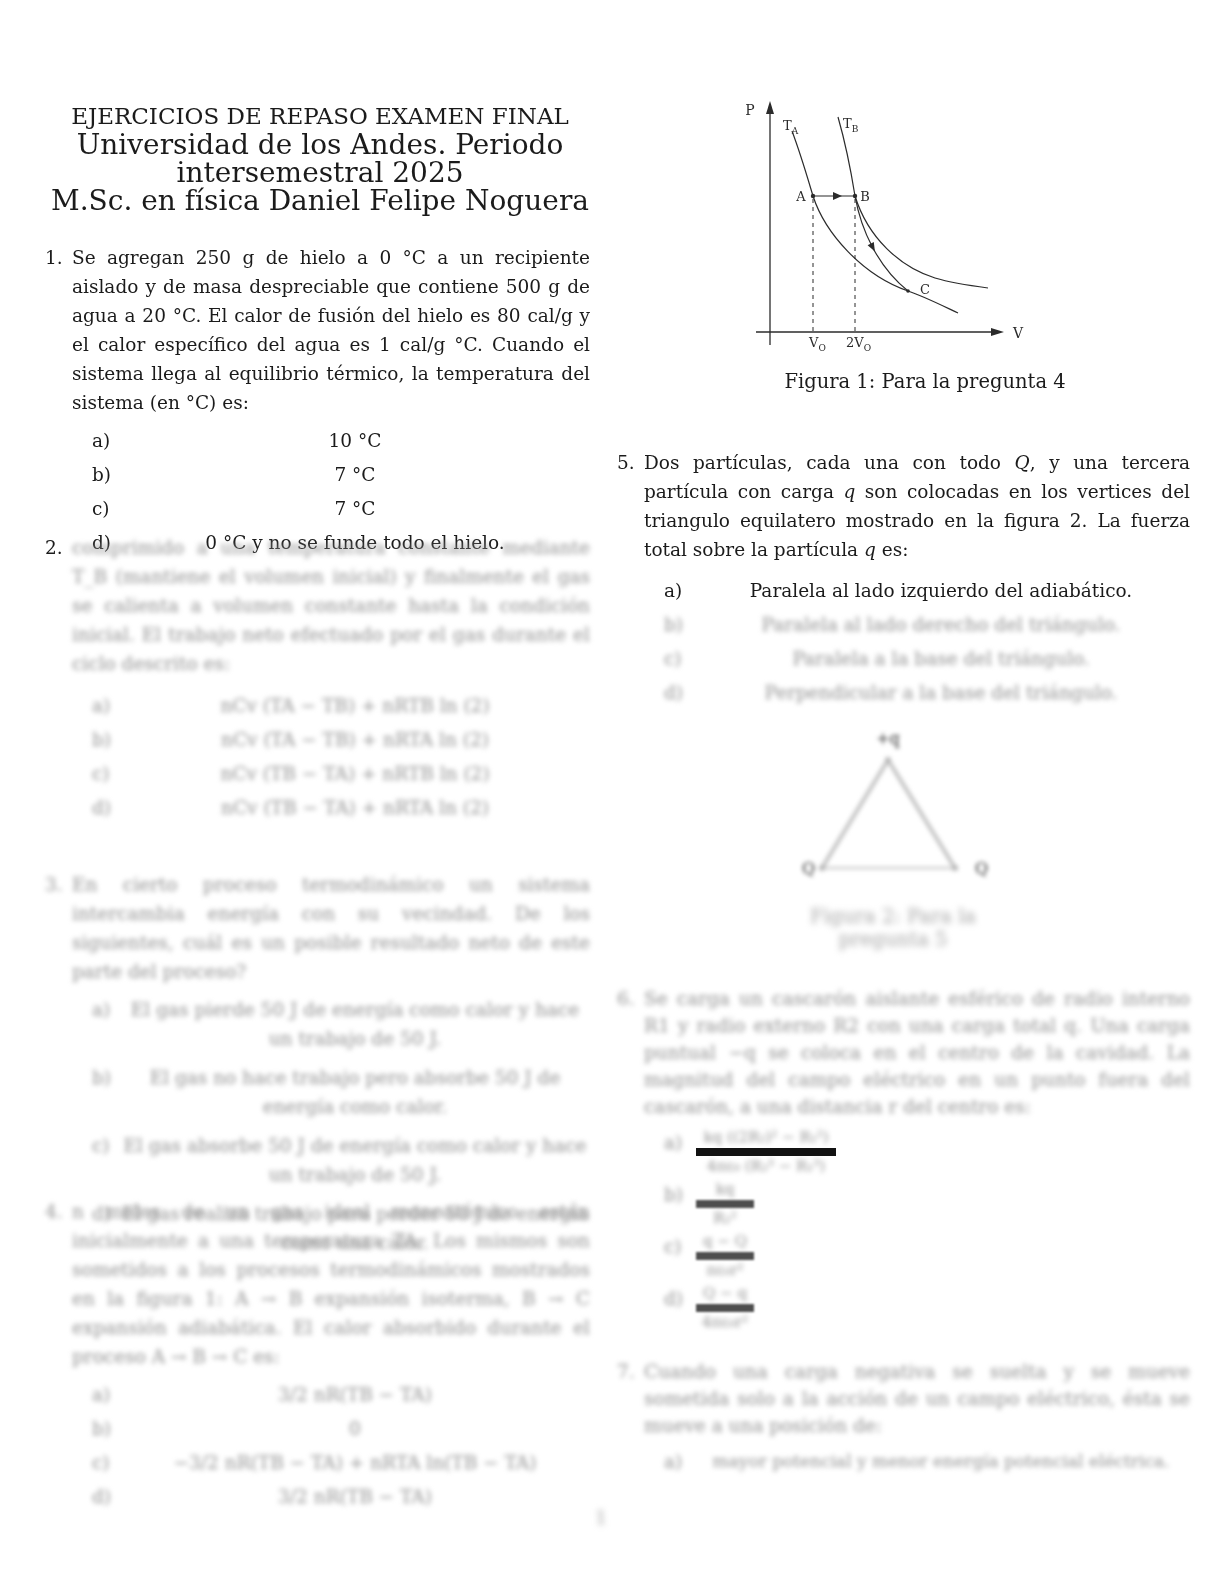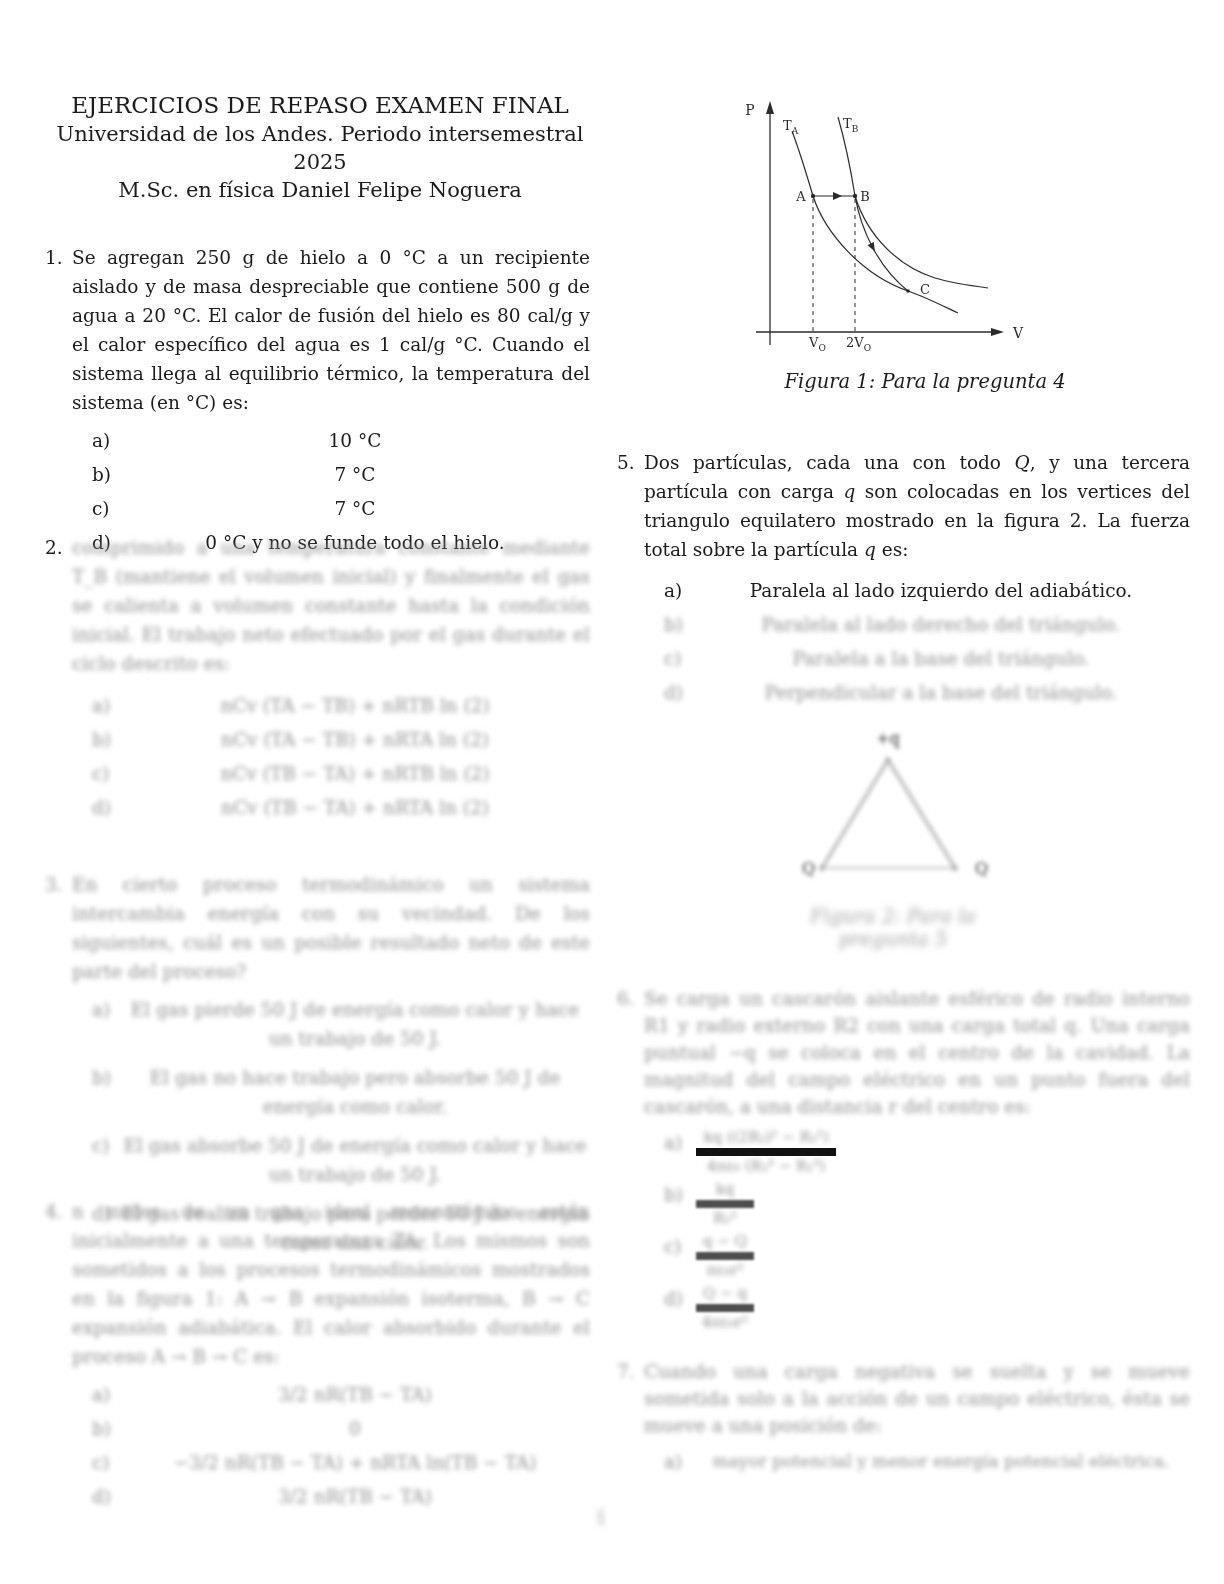--- a/index.html
+++ b/index.html
@@ -2,21 +2,21 @@
 <html><head>
 <meta charset="utf-8">
 <style>
   html,body { margin:0; padding:0; background:#ffffff; }
   .page { position:relative; width:1224px; height:1584px; background:#ffffff;
           font-family:"DejaVu Serif", serif; color:#1b1b1b; overflow:hidden; }
   .abs { position:absolute; }
   .center { text-align:center; }
 
   .t1 { font-size:23px; line-height:30px; }
-  .sub1 { font-size:21px; line-height:28px; }
+  .sub1 { font-size:28px; line-height:28px; }
 
   .question { display:flex; align-items:flex-start; }
   .qnum { width:27px; flex:none; font-size:18.5px; line-height:29px; }
   .qbody { flex:1; font-size:18.5px; line-height:29px; text-align:justify; }
   .lh27 .qnum, .lh27 .qbody { line-height:27px; }
 
   .opts { margin-top:9px; }
   .opt { display:flex; margin:0 0 5px 20px; }
   .optlabel { width:28px; flex:none; }
   .opttext { flex:1; text-align:center; }
@@ -30,28 +30,28 @@
 
   .frac { display:inline-flex; flex-direction:column; align-items:center; margin-left:4px; }
   .fracnum, .fracden { font-size:15px; line-height:17px; }
   .fracbar { height:8px; margin:2px 0; }
   .bar-a { width:140px; background:#121212; }
   .bar-s { width:58px;  background:#4e4e4e; filter:blur(1px); }
   .q6opt { margin-bottom:6px; }
 
   svg text { font-family:"DejaVu Serif", serif; fill:#2b2b2b; }
   .fig2wrap { filter:blur(2.2px); }
-  .figcap { font-size:19.5px;font-style:italic; }
+  .figcap { font-size:19.5px; }
 </style>
 </head>
 <body>
 
 <div class="page">
 
-  <div class="abs center" style="left:40px; top:90px; width:560px;">
+  <div class="abs center" style="left:40px; top:101px; width:560px;">
     <div class="t1">EJERCICIOS DE REPASO EXAMEN FINAL</div>
     <div class="sub1">Universidad de los Andes. Periodo intersemestral 2025</div>
     <div class="sub1">M.Sc. en física Daniel Felipe Noguera</div>
   </div>
 
   <div class="abs question" style="left:45px; top:243px; width:545px;">
     <div class="qnum">1.</div>
     <div class="qbody">
       <div>Se agregan 250 g de hielo a 0 °C a un recipiente aislado y de masa despreciable que contiene 500 g de agua a 20 °C. El calor de fusión del hielo es 80 cal/g y el calor específico del agua es 1 cal/g °C. Cuando el sistema llega al equilibrio térmico, la temperatura del sistema (en °C) es:</div>
       <div class="opts">

